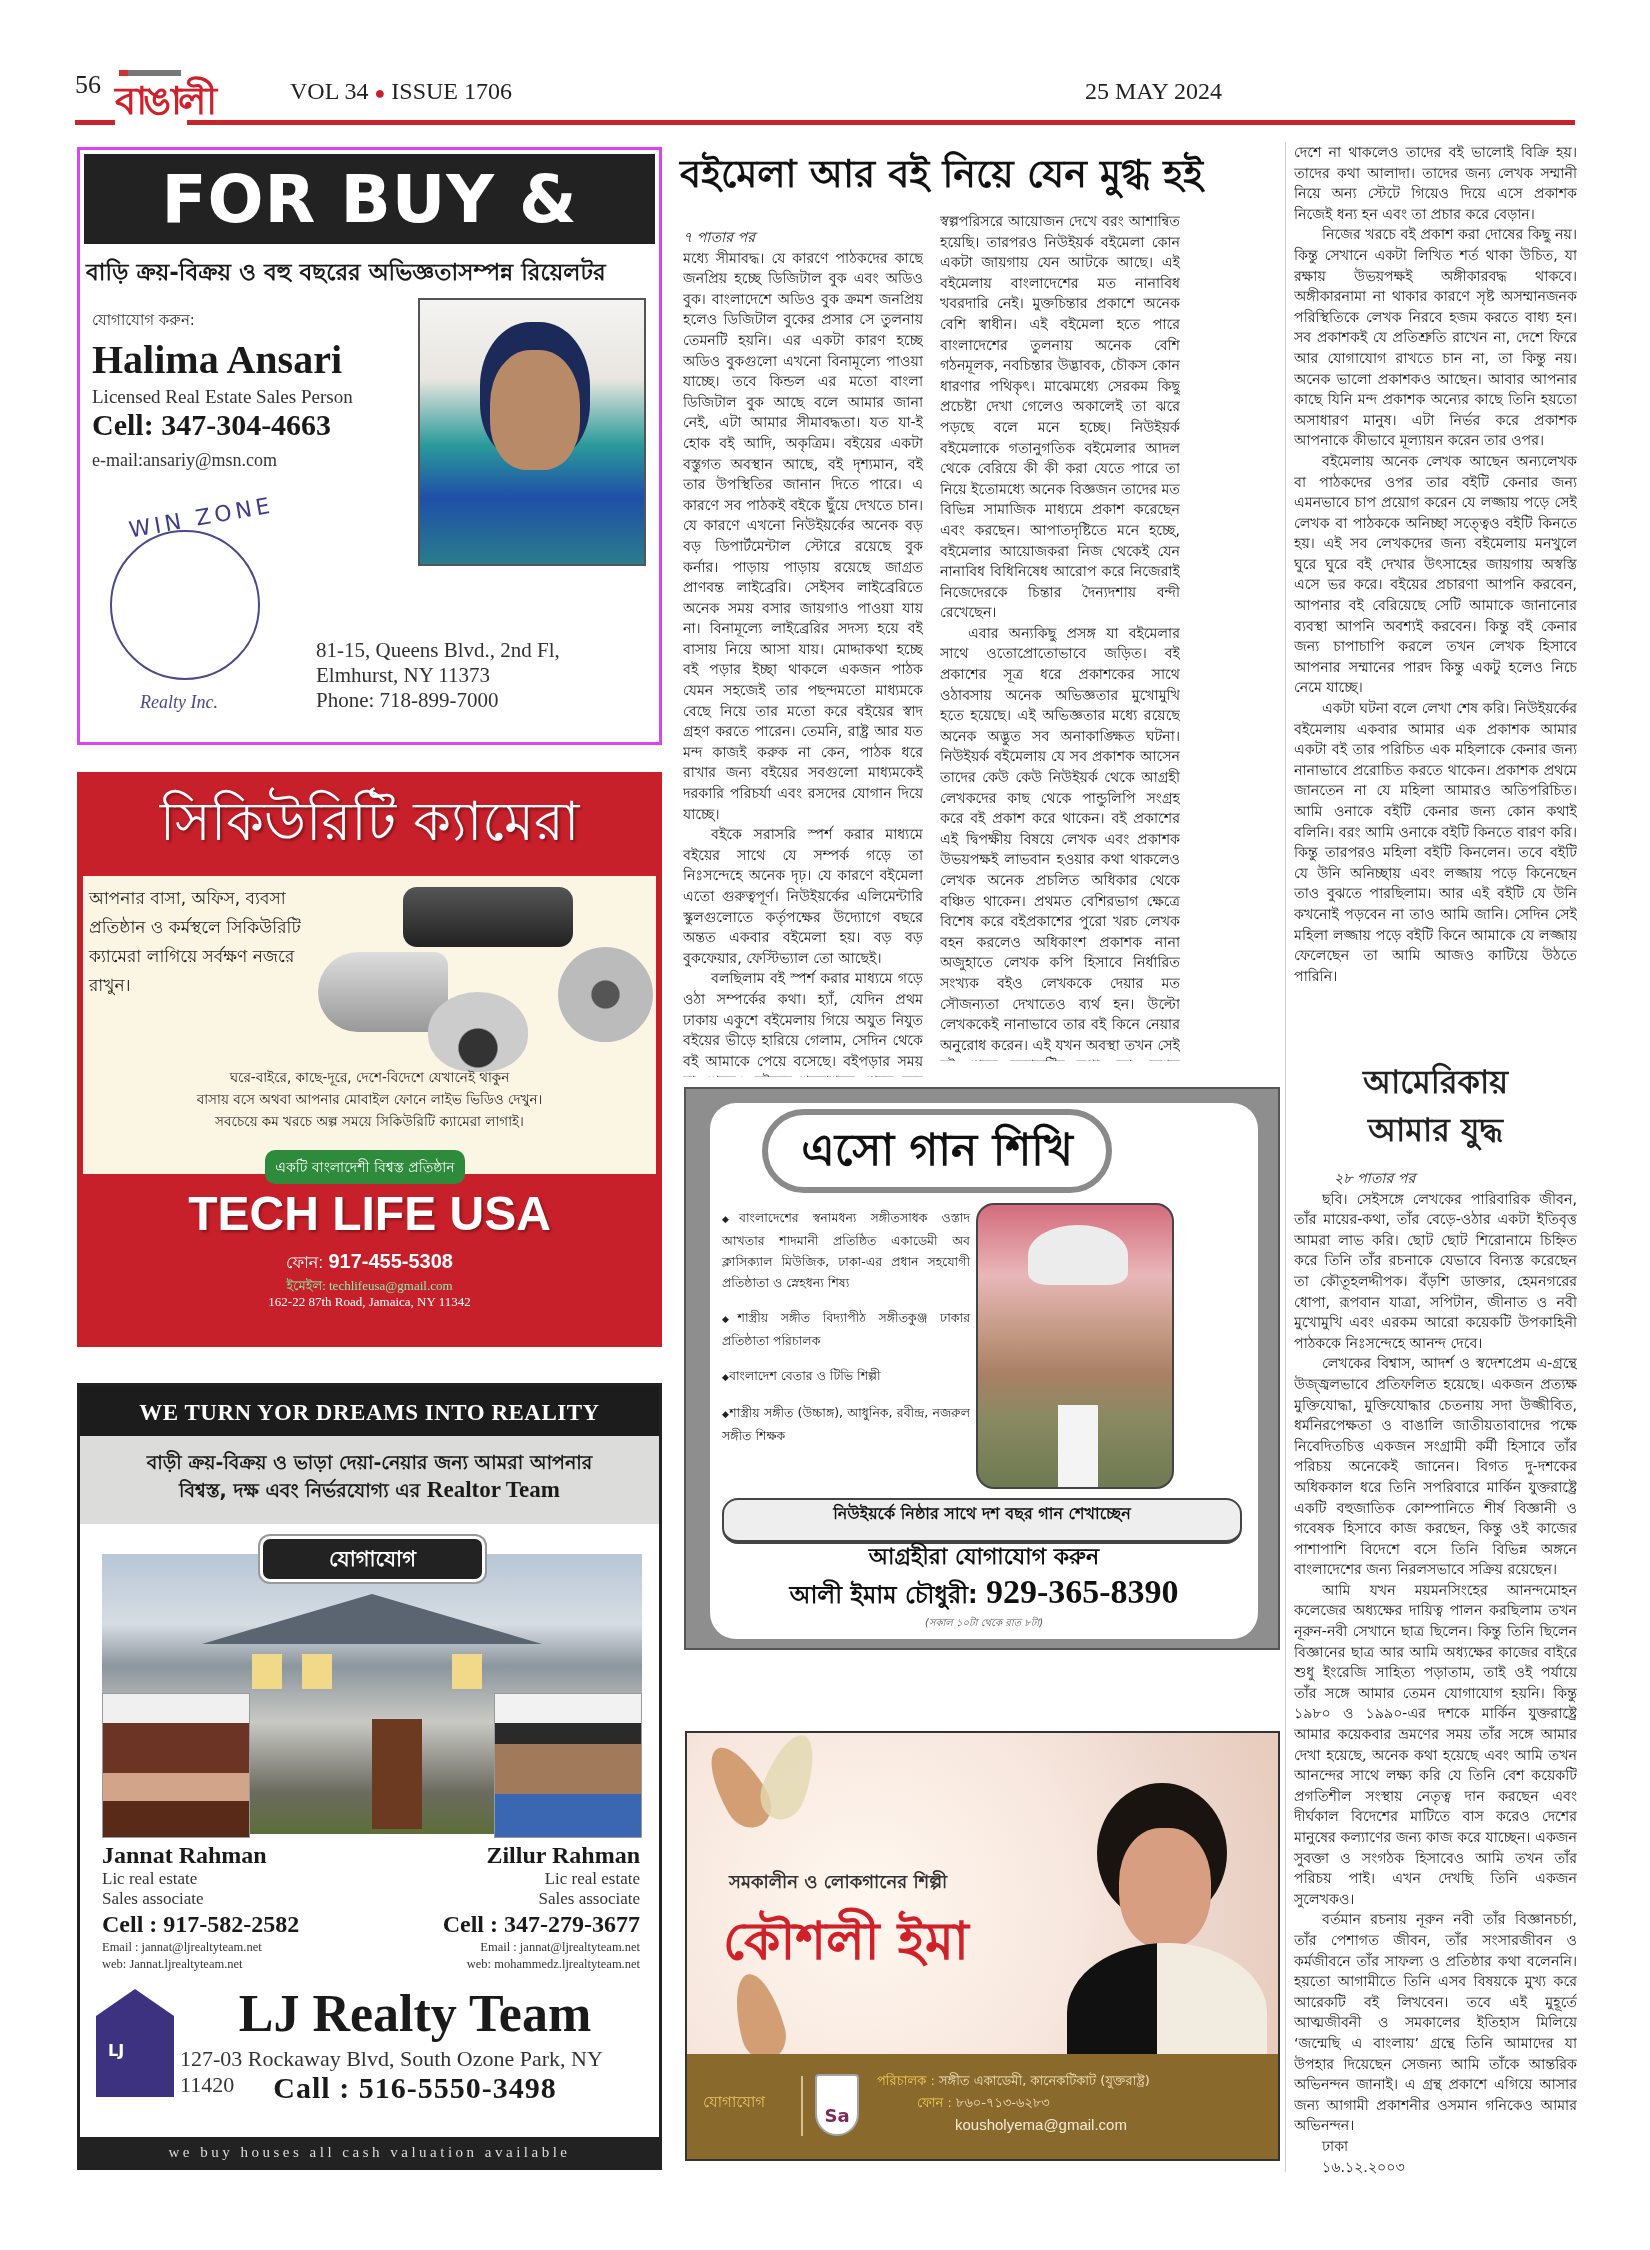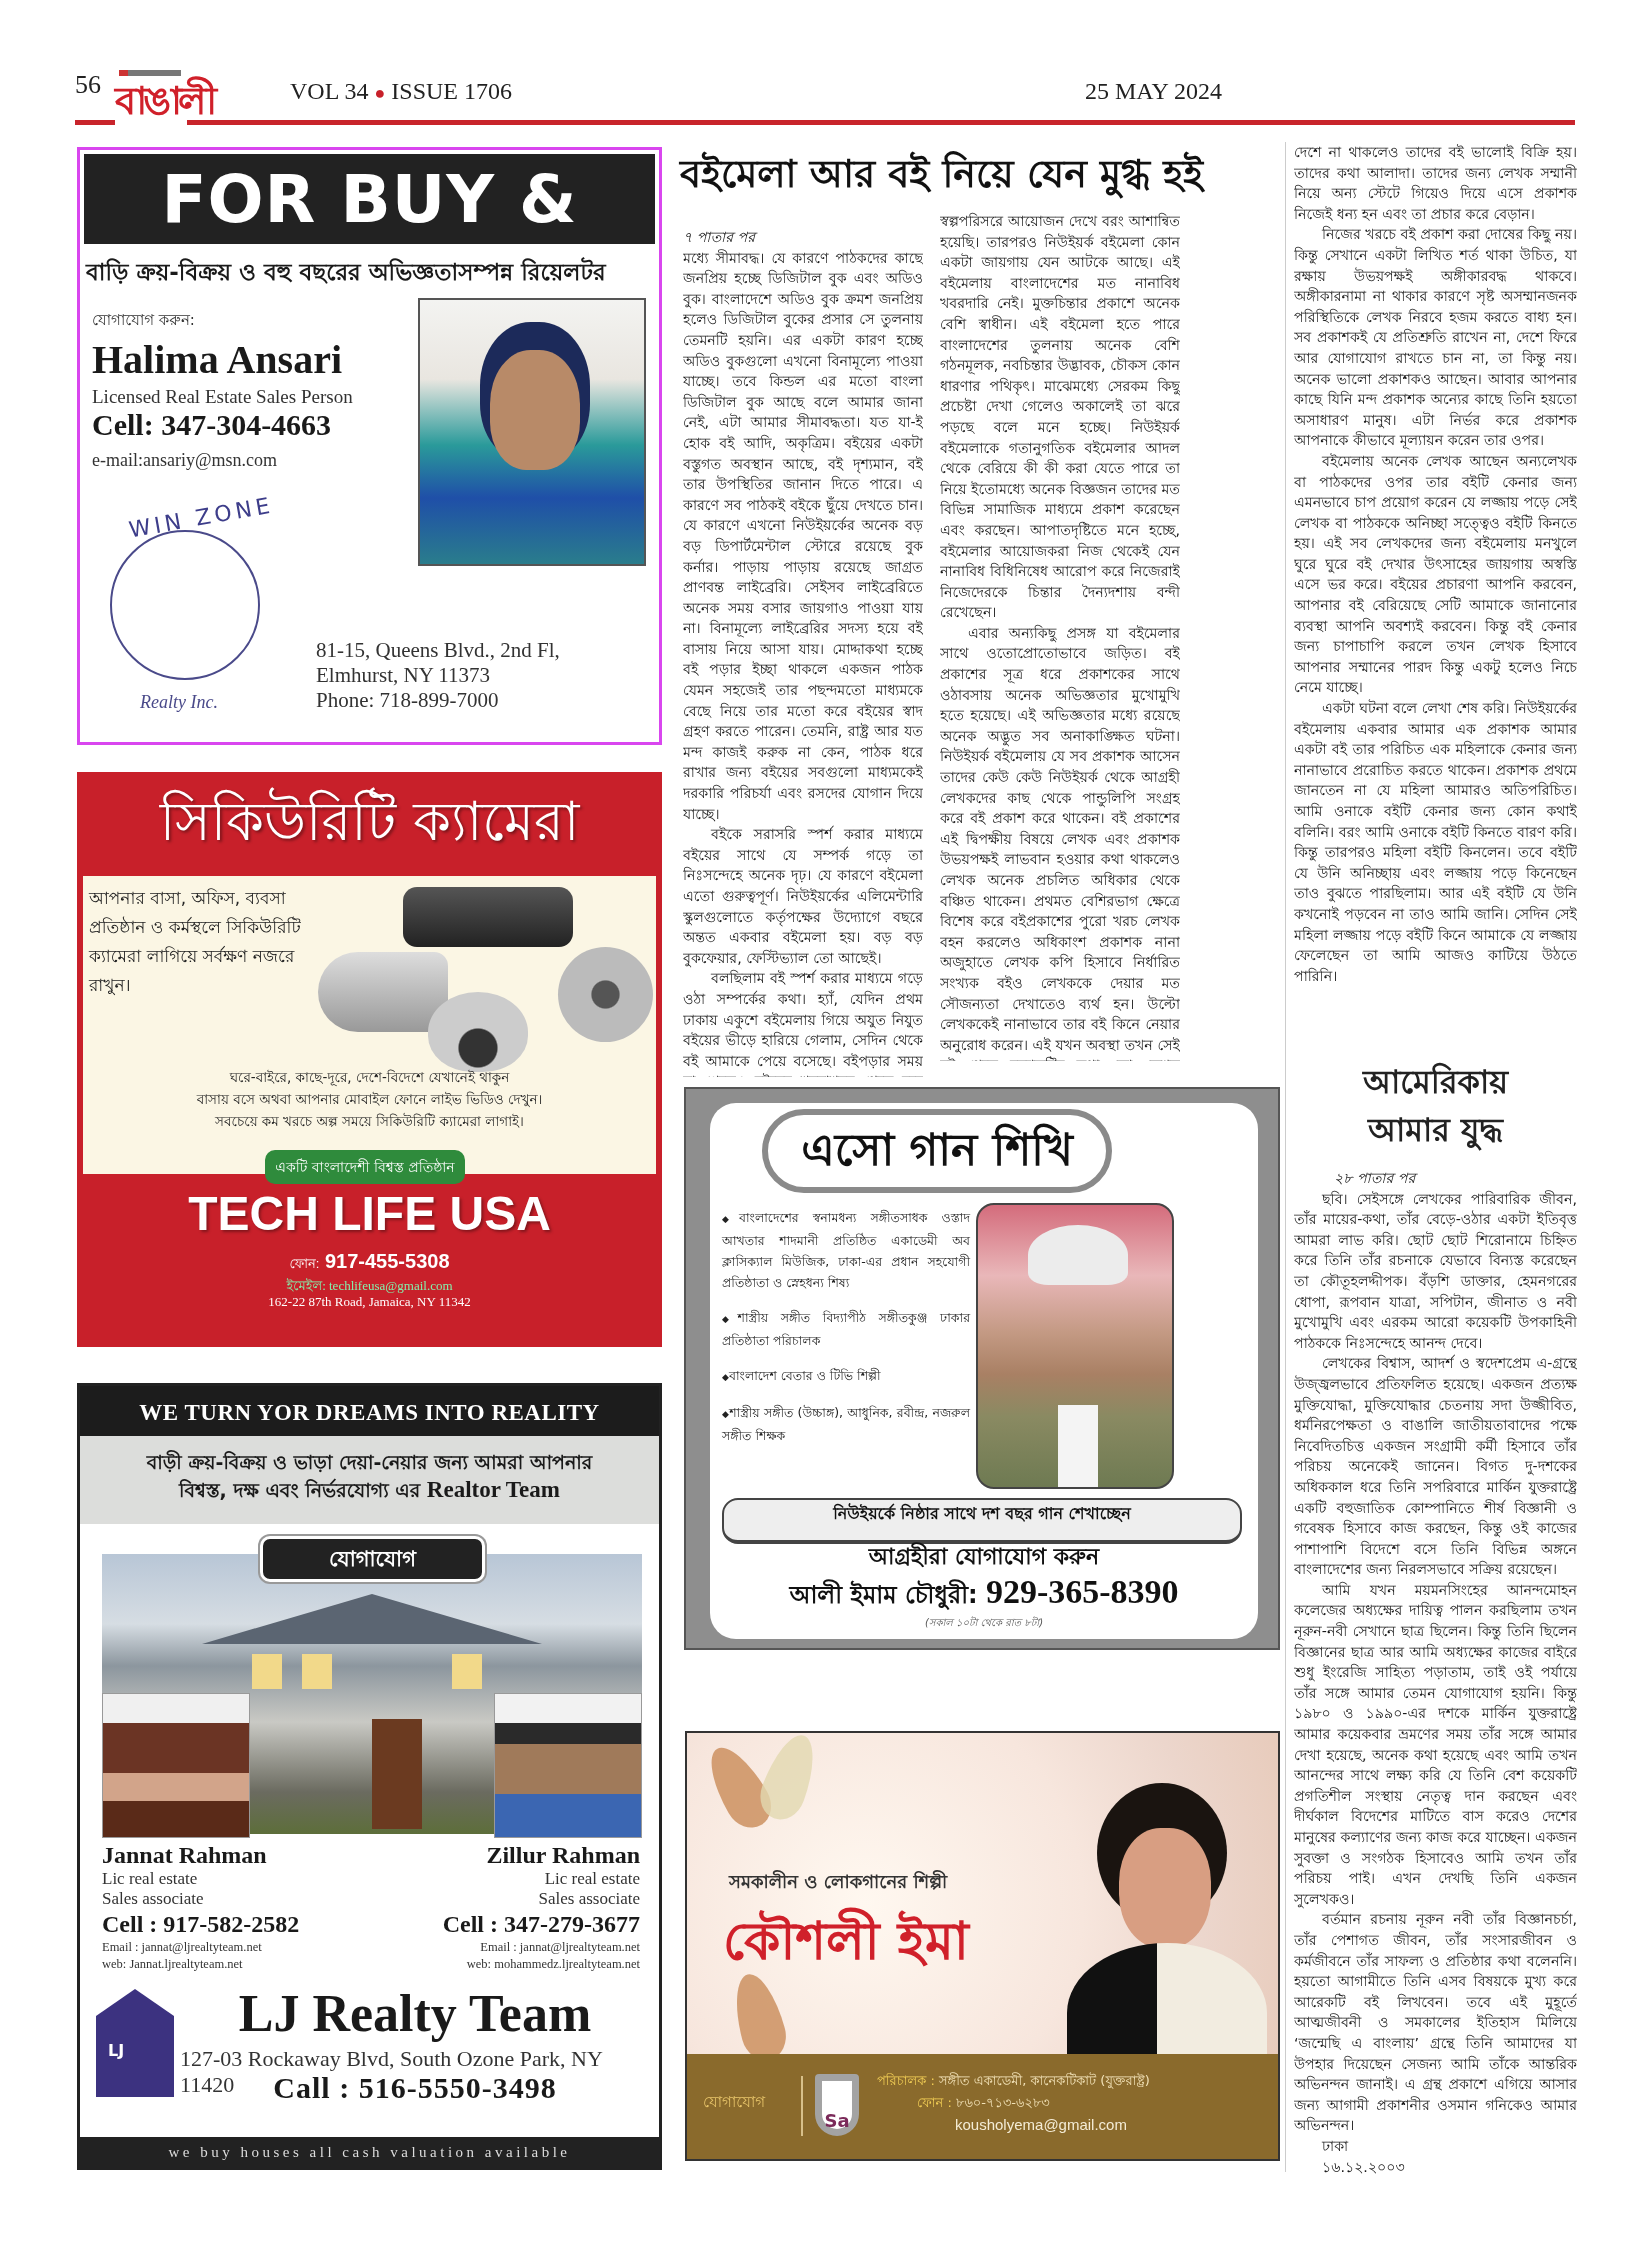--- a/index.html
+++ b/index.html
@@ -45,21 +45,21 @@
   .ad2 .cams { position: absolute; left: 235px; top: 6px; width: 330px; height: 180px; }
   .cam { position: absolute; border-radius: 14px; }
   .cam.c1 { left: 85px; top: 5px; width: 170px; height: 60px; background: linear-gradient(180deg,#555,#222); }
   .cam.c2 { left: 0; top: 70px; width: 130px; height: 80px; background: linear-gradient(180deg,#ddd,#999); border-radius: 40px 14px 14px 40px; }
   .cam.c3 { left: 240px; top: 65px; width: 95px; height: 95px; background: radial-gradient(circle,#555 0 20%,#bbb 22% 100%); border-radius: 50%; }
   .cam.c4 { left: 110px; top: 110px; width: 100px; height: 80px; background: radial-gradient(circle at 50% 70%,#333 0 25%,#ccc 27% 100%); border-radius: 50% 50% 45% 45%; }
   .ad2 .desc { position: absolute; left: 0; top: 190px; width: 573px; text-align: center; font-family: "DejaVu Sans", sans-serif; font-size: 13.5px; line-height: 22px; color: #222; }
   .ad2 .trust { position: absolute; left: 188px; top: 378px; width: 200px; height: 34px; border-radius: 10px; background: #2f8b3c; color: #fff; font-family: "DejaVu Sans", sans-serif; font-size: 14px; line-height: 34px; text-align: center; }
   .ad2 .brand { position: absolute; left: 0; top: 414px; width: 585px; text-align: center; color: #fff; font-family: "Liberation Sans", sans-serif; font-weight: bold; font-size: 48px; text-shadow: 2px 2px 3px rgba(0,0,0,0.35); }
   .ad2 .phone { position: absolute; left: 0; top: 478px; width: 585px; text-align: center; color: #fff; font-family: "Liberation Sans", sans-serif; font-weight: bold; font-size: 20px; }
-  .ad2 .phone .lbl { font-weight: normal; font-size: 13px; }
+  .ad2 .phone .lbl { font-weight: normal; font-size: 16px; }
   .ad2 .mail { position: absolute; left: 0; top: 504px; width: 585px; text-align: center; color: #86efac; font-family: "Liberation Serif", serif; font-size: 13px; }
   .ad2 .addr { position: absolute; left: 0; top: 522px; width: 585px; text-align: center; color: #fff; font-family: "Liberation Serif", serif; font-size: 13px; }
 
   
   .ad3 { left: 77px; top: 1383px; width: 585px; height: 787px; background: #fff; border: 3px solid #222; }
   .ad3 .head { height: 50px; background: #1c1c1c; color: #fff; font-family: "Liberation Serif", serif; font-weight: bold; font-size: 23px; text-align: center; line-height: 54px; letter-spacing: 0.5px; }
   .ad3 .sub { height: 88px; background: #dcdddb; text-align: center; font-family: "DejaVu Sans", sans-serif; font-size: 19px; font-weight: bold; line-height: 28px; padding-top: 12px; }
   .ad3 .sub .en { font-family: "Liberation Serif", serif; font-size: 23px; }
   .ad3 .contact-pill { position: absolute; left: 180px; top: 150px; width: 225px; height: 46px; background: #222; border: 3px solid #fff; border-radius: 10px; color: #fff; font-family: "DejaVu Sans", sans-serif; font-weight: bold; font-size: 21px; text-align: center; line-height: 40px; z-index: 3; box-shadow: 0 0 0 2px #999; }
   .ad3 .house { position: absolute; left: 22px; top: 168px; width: 540px; height: 280px; background: linear-gradient(180deg,#b8c6d6 0%,#d6dde3 25%,#8c969e 40%,#c9c9c4 60%,#6b6b60 85%,#5d6e3a 100%); }
@@ -120,21 +120,21 @@
   .ad5 .leaf { position: absolute; width: 44px; height: 88px; background: #c98b58; border-radius: 50% 50% 50% 50% / 70% 70% 30% 30%; opacity: 0.8; }
   .ad5 .subtitle { position: absolute; left: 42px; top: 135px; font-family: "DejaVu Sans", sans-serif; font-weight: bold; font-size: 18px; color: #333; }
   .ad5 .name { position: absolute; left: 36px; top: 168px; font-family: "DejaVu Sans", sans-serif; font-weight: bold; font-size: 52px; color: #d0202a; }
   .ad5 .singer { position: absolute; left: 380px; top: 40px; width: 200px; height: 310px; }
   .ad5 .singer .hair { position: absolute; left: 30px; top: 10px; width: 130px; height: 140px; border-radius: 50%; background: #1a1410; }
   .ad5 .singer .face { position: absolute; left: 52px; top: 55px; width: 92px; height: 120px; border-radius: 45%; background: #d89e82; }
   .ad5 .singer .body { position: absolute; left: 0; top: 170px; width: 200px; height: 140px; border-radius: 50% 50% 0 0; background: linear-gradient(90deg,#111 0 45%,#f2ece0 45% 100%); }
   .ad5 .footbar { position: absolute; left: 0; bottom: 0; width: 100%; height: 105px; background: #8a6a2c; }
   .ad5 .footbar .lbl { position: absolute; left: 16px; top: 36px; font-family: "DejaVu Sans", sans-serif; font-size: 15px; color: #e8c56a; }
   .ad5 .footbar .sep { position: absolute; left: 114px; top: 22px; width: 2px; height: 60px; background: #d8c08a; }
-  .ad5 .footbar .badge { position: absolute; left: 128px; top: 20px; width: 44px; height: 62px; background: #fff; border: 7px solid #a3a3a3; border-radius: 4px 4px 22px 22px; color: #7b2a5a; font-family: "DejaVu Sans", sans-serif; font-weight: bold; font-size: 18px; text-align: center; line-height: 80px; }
+  .ad5 .footbar .badge { position: absolute; left: 128px; top: 20px; width: 44px; height: 62px; background: #fff; border: 2px solid #a3a3a3; border-radius: 4px 4px 22px 22px; color: #7b2a5a; font-family: "DejaVu Sans", sans-serif; font-weight: bold; font-size: 18px; text-align: center; line-height: 80px; }
   .ad5 .footbar .info { position: absolute; left: 190px; top: 16px; font-family: "DejaVu Sans", sans-serif; font-size: 13px; line-height: 22px; color: #f2e2b8; }
   .ad5 .footbar .info .k { color: #f3cf55; }
   .ad5 .footbar .email { padding-left: 78px; color: #f4ecd6; font-family: "Liberation Sans", sans-serif; font-size: 15px; }
 </style>
 </head>
 <body>
 
 <header class="masthead">
   <div class="rule"></div>
   <div class="rule-gap"></div>

